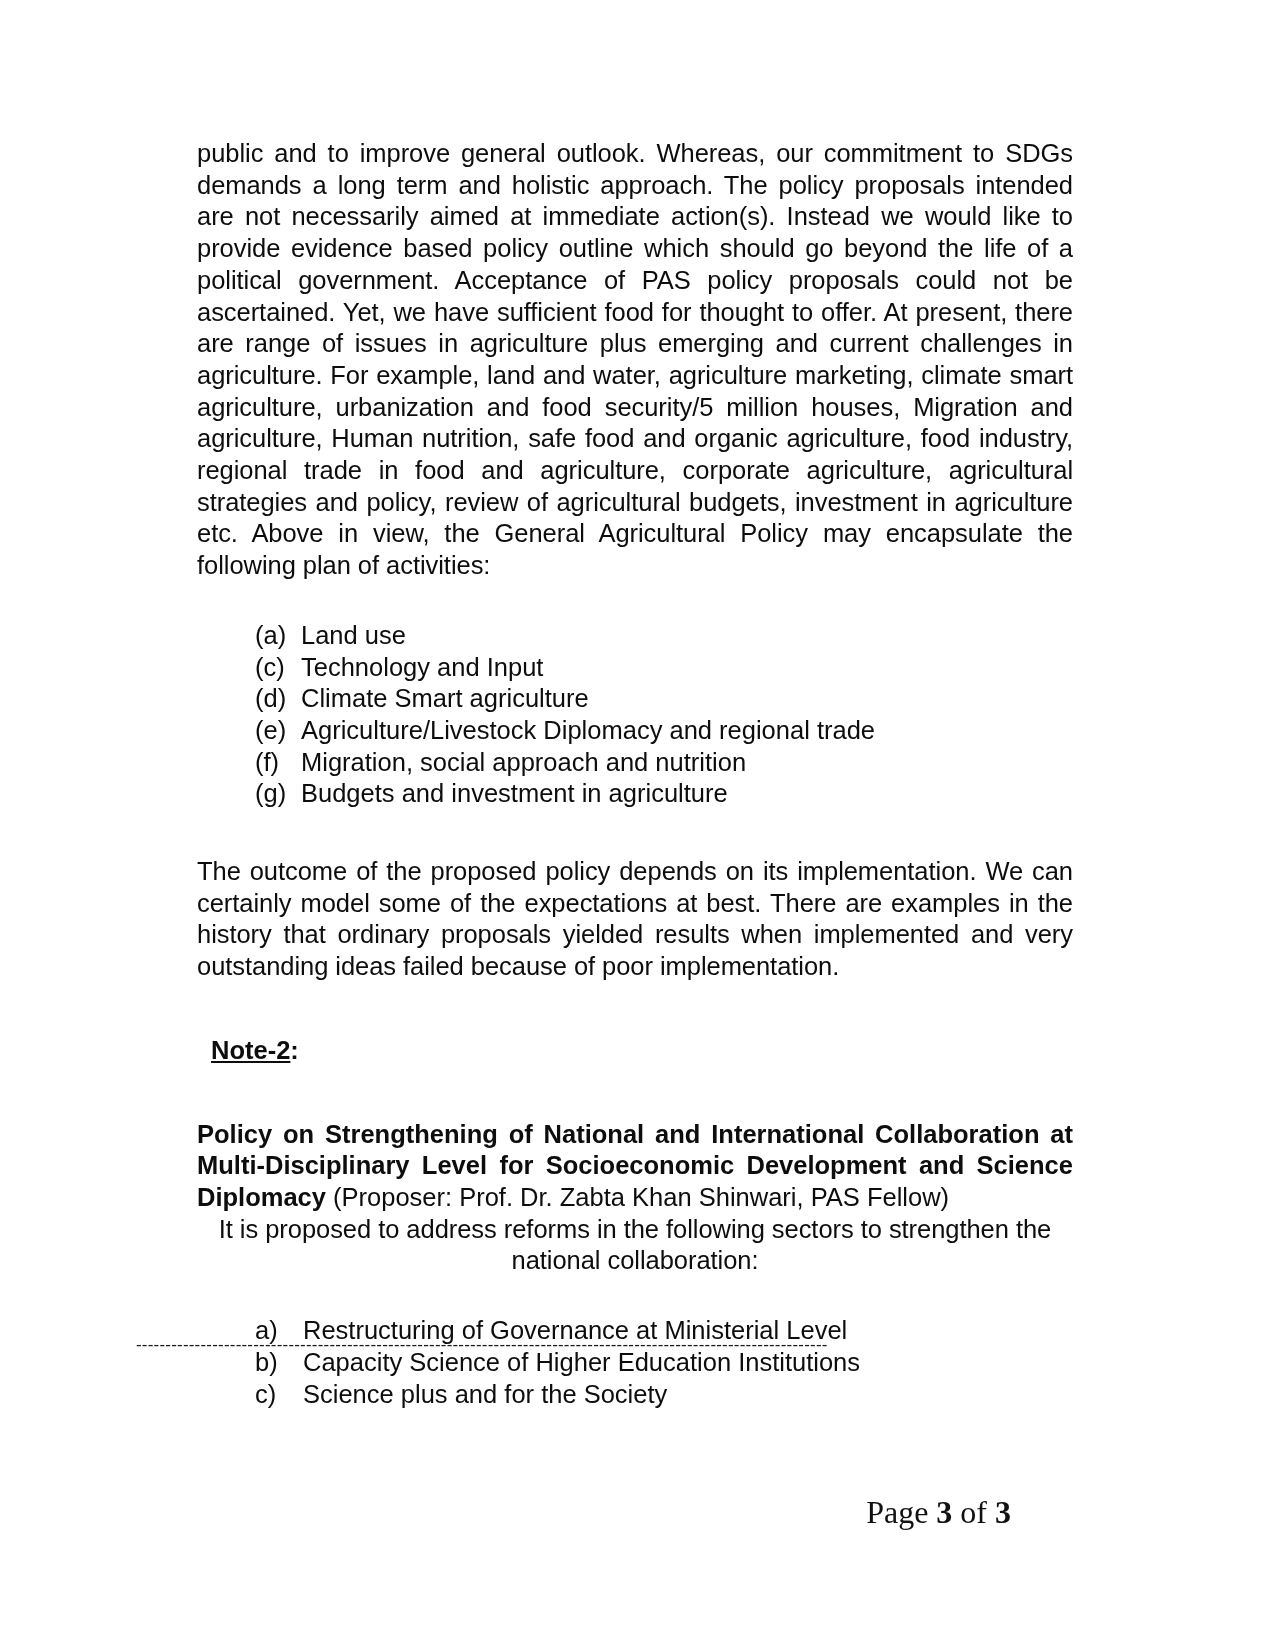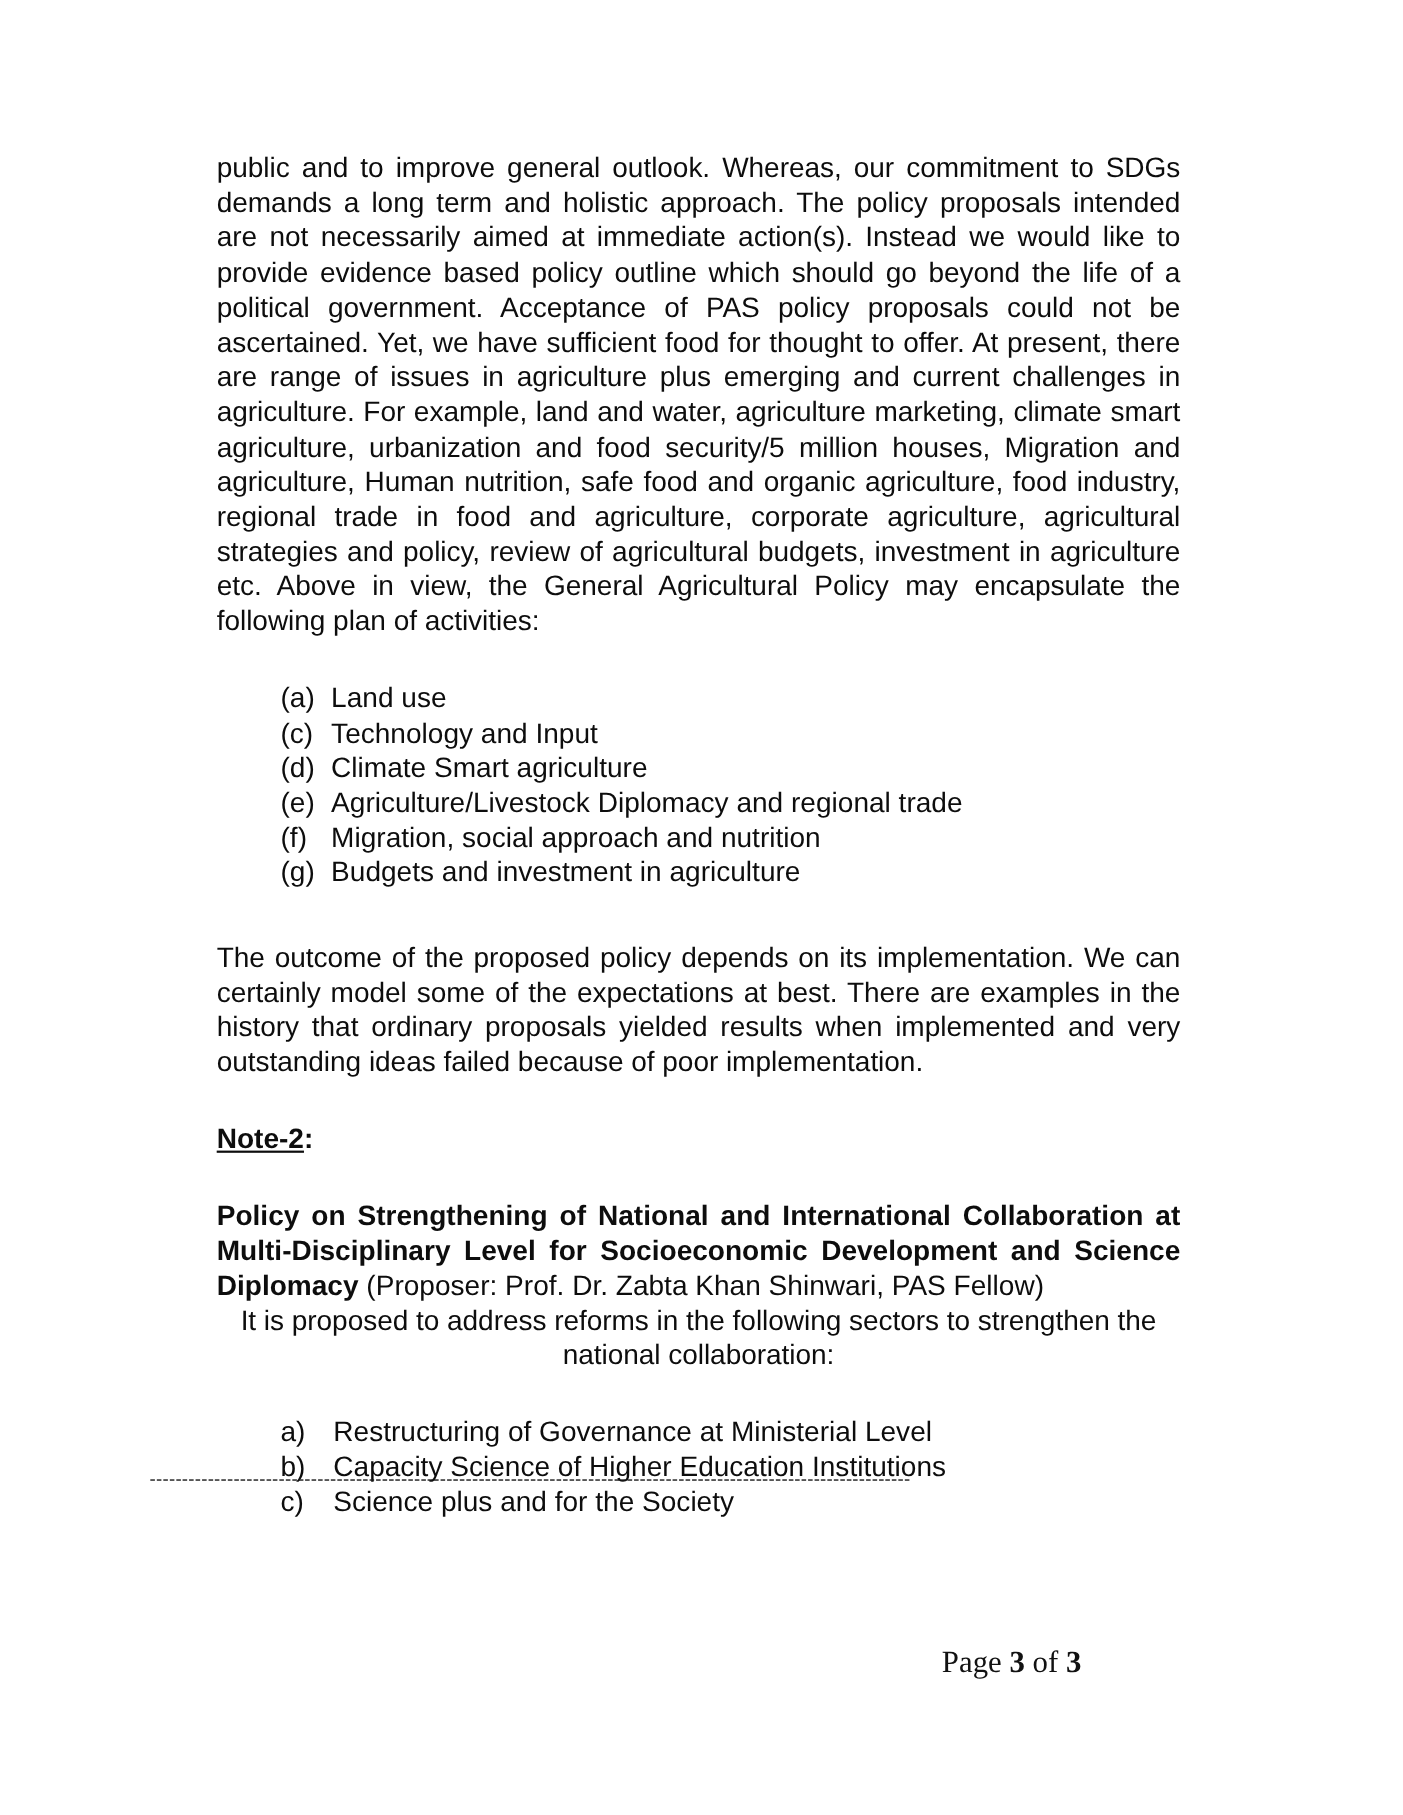--- a/index.html
+++ b/index.html
@@ -8,20 +8,21 @@
     background: #ffffff;
   }
   .page {
     position: relative;
     width: 1183px;
     height: 1650px;
     background: #ffffff;
     overflow: hidden;
     font-family: "Liberation Sans", sans-serif;
     color: #0d0d0d;
+    padding-left: 28px;
   }
   .content {
     position: absolute;
     left: 197px;
     top: 138px;
     width: 876px;
   }
   p.body-par {
     margin: 0;
     font-size: 25.5px;
@@ -68,21 +69,21 @@
   }
   ul.alpha-list li .item-text {
     flex: 1 1 auto;
   }
 
   
   .note-heading {
     font-size: 25.5px;
     line-height: 31.7px;
     font-weight: bold;
-    margin: 0;
+    margin: 14px;
   }
   .note-heading .u {
     text-decoration: underline;
     text-underline-offset: 2px;
   }
 
   .policy-title {
     margin: 0;
     font-size: 25.5px;
     line-height: 31.7px;
@@ -107,21 +108,21 @@
     overflow: hidden;
     letter-spacing: 0.2px;
   }
 
   
   .footer {
     position: absolute;
     right: 200px;
     top: 1497px;
     font-family: "Liberation Serif", serif;
-    font-size: 28px;
+    font-size: 32px;
     line-height: 30px;
     color: #111111;
     white-space: nowrap;
   }
   .footer b { font-weight: bold; }
 </style>
 </head>
 <body>
 
 <div class="page">

